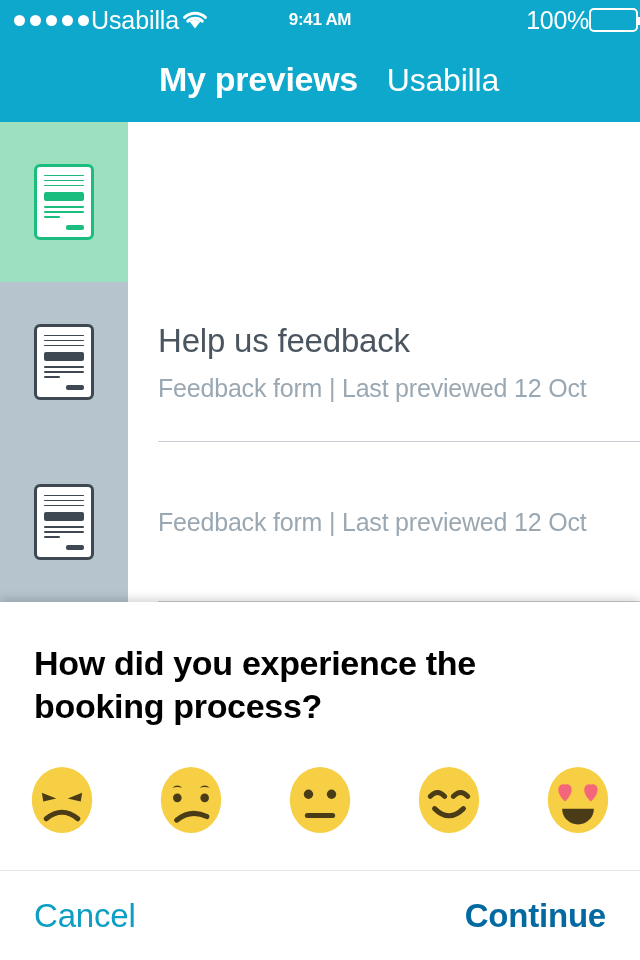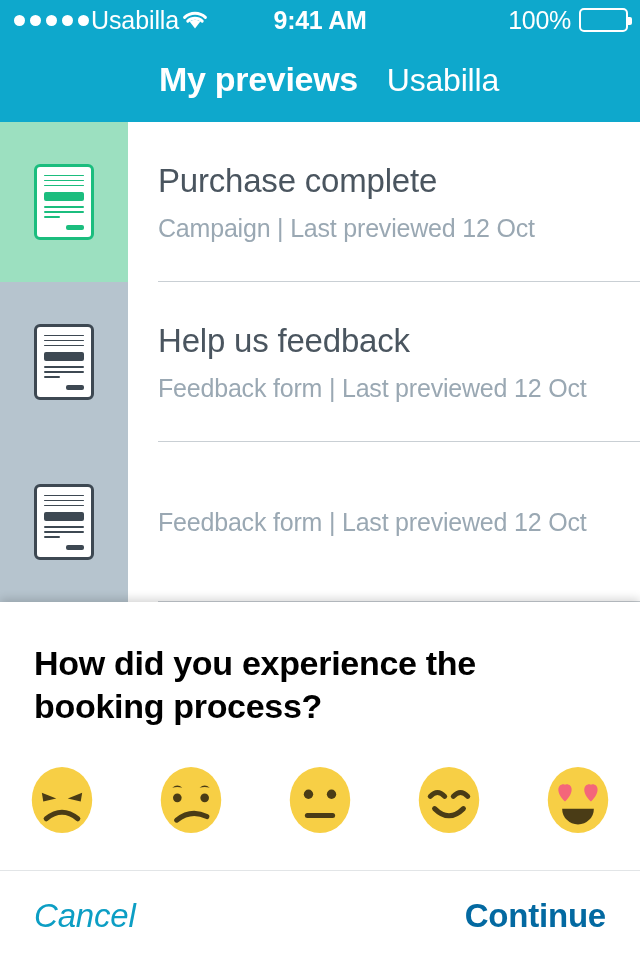--- a/index.html
+++ b/index.html
@@ -64,32 +64,32 @@
     color: #ffffff;
     line-height: 1;
   }
 
   .wifi { display: block; }
 
   .sb-center {
     position: absolute;
     left: 0; right: 0;
     text-align: center;
-    font-size: 25px;
+    font-size: 17px;
     font-weight: bold;
     color: #ffffff;
     letter-spacing: -0.3px;
   }
 
   .sb-right {
     position: absolute;
-    right: 12px;
-    display: flex;
-    align-items: center;
-    gap: 8px;
+    right: 2px;
+    display: flex;
+    align-items: center;
+    gap: 0;
   }
   .batt-pct {
     font-size: 25px;
     color: #ffffff;
     letter-spacing: -0.3px;
   }
   .batt {
     position: relative;
     width: 49px; height: 24px;
     border: 2px solid #ffffff;
@@ -276,21 +276,20 @@
     padding: 0 34px;
   }
   .btn-cancel {
     font-size: 33px;
     color: #0c9ec4;
     letter-spacing: -0.2px;
     background: none;
     border: none;
     font-family: inherit;
     cursor: pointer;
-    font-style: italic;
   }
   .btn-continue {
     font-size: 33px;
     font-weight: bold;
     color: #0369a1;
     letter-spacing: -0.2px;
     background: none;
     border: none;
     font-family: inherit;
     cursor: pointer;
@@ -344,25 +343,20 @@
             <div class="ln"></div>
           <div class="block"></div>
           <div class="ln"></div>
             <div class="ln"></div>
             <div class="ln short"></div>
           <div class="btm">
               <span></span>
             </div>
         </div>
       </div>
-      <div class="row-body">
-        <div class="row-title">Purchase complete</div>
-        <div class="row-sub">Campaign | Last previewed 12 Oct</div>
-        <div class="row-divider"></div>
-      </div>
     </div>
 
     <div class="row">
       <div class="thumb grey">
         <div class="doc grey">
           <div class="ln"></div>
             <div class="ln"></div>
             <div class="ln"></div>
           <div class="block"></div>
           <div class="ln"></div>

